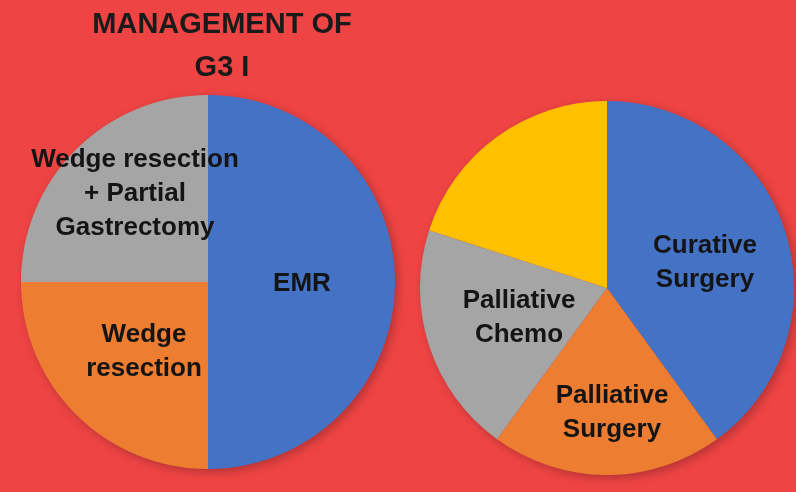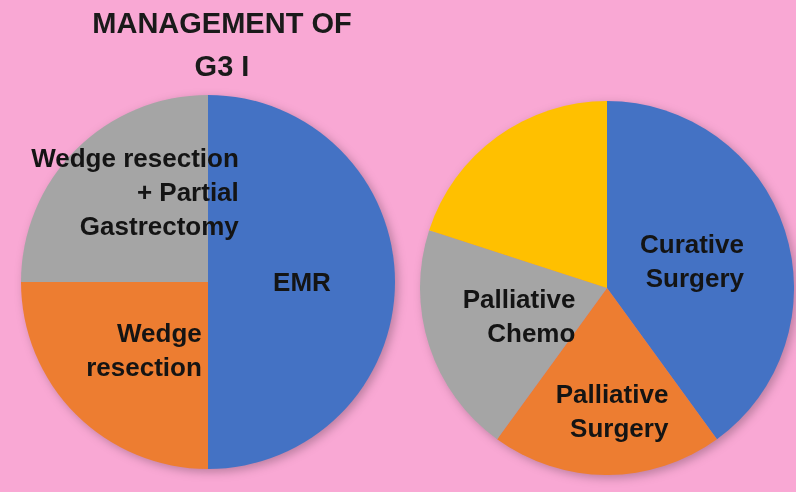--- a/index.html
+++ b/index.html
@@ -1,20 +1,20 @@
 <!DOCTYPE html>
 <html><head>
 <meta charset="utf-8">
 <style>
   html, body { margin: 0; padding: 0; background: #ffffff; }
   .canvas {
     position: relative;
     width: 796px;
     height: 492px;
-    background: #f9a8d4;
+    background: #ef4444;
     overflow: hidden;
     font-family: "Liberation Sans", sans-serif;
   }
   .chart-title {
     position: absolute;
     top: 2px;
     width: 374px;
     text-align: center;
     font-weight: 700;
     font-size: 29px;
@@ -38,21 +38,21 @@
     filter: drop-shadow(3px 3px 5px rgba(0,0,0,0.25));
   }
   .labels {
     position: absolute;
     left: 0; top: 0;
     width: 374px; height: 374px;
   }
   .slice-label {
     position: absolute;
     transform: translate(-50%, -50%);
-    text-align: right;
+    text-align: center;
     white-space: pre-line;
     font-weight: 700;
     font-size: 26px;
     line-height: 34px;
     color: #141414;
   }
 </style>
 </head>
 <body>
 
@@ -79,21 +79,21 @@
   </div>
 
   <div class="pie-wrap" id="pie-wrap-right">
     <svg class="pie" viewBox="0 0 374 374">
         <path d="M 187 187 L 187.00 0.00 A 187 187 0 0 1 296.92 338.29 Z" fill="#4472C4"></path>
         <path d="M 187 187 L 296.92 338.29 A 187 187 0 0 1 77.08 338.29 Z" fill="#ED7D31"></path>
         <path d="M 187 187 L 77.08 338.29 A 187 187 0 0 1 9.15 129.21 Z" fill="#A5A5A5"></path>
         <path d="M 187 187 L 9.15 129.21 A 187 187 0 0 1 187.00 0.00 Z" fill="#FFC000"></path>
       </svg>
     <div class="labels">
-        <div class="slice-label" style="left: 272px; top: 160px;">Curative
+        <div class="slice-label" style="left: 285px; top: 160px;">Curative
 Surgery</div>
         <div class="slice-label" style="left: 192px; top: 310px;">Palliative
 Surgery</div>
         <div class="slice-label" style="left: 99px; top: 215px;">Palliative
 Chemo</div>
       </div>
   </div>
 
 </div>
 

